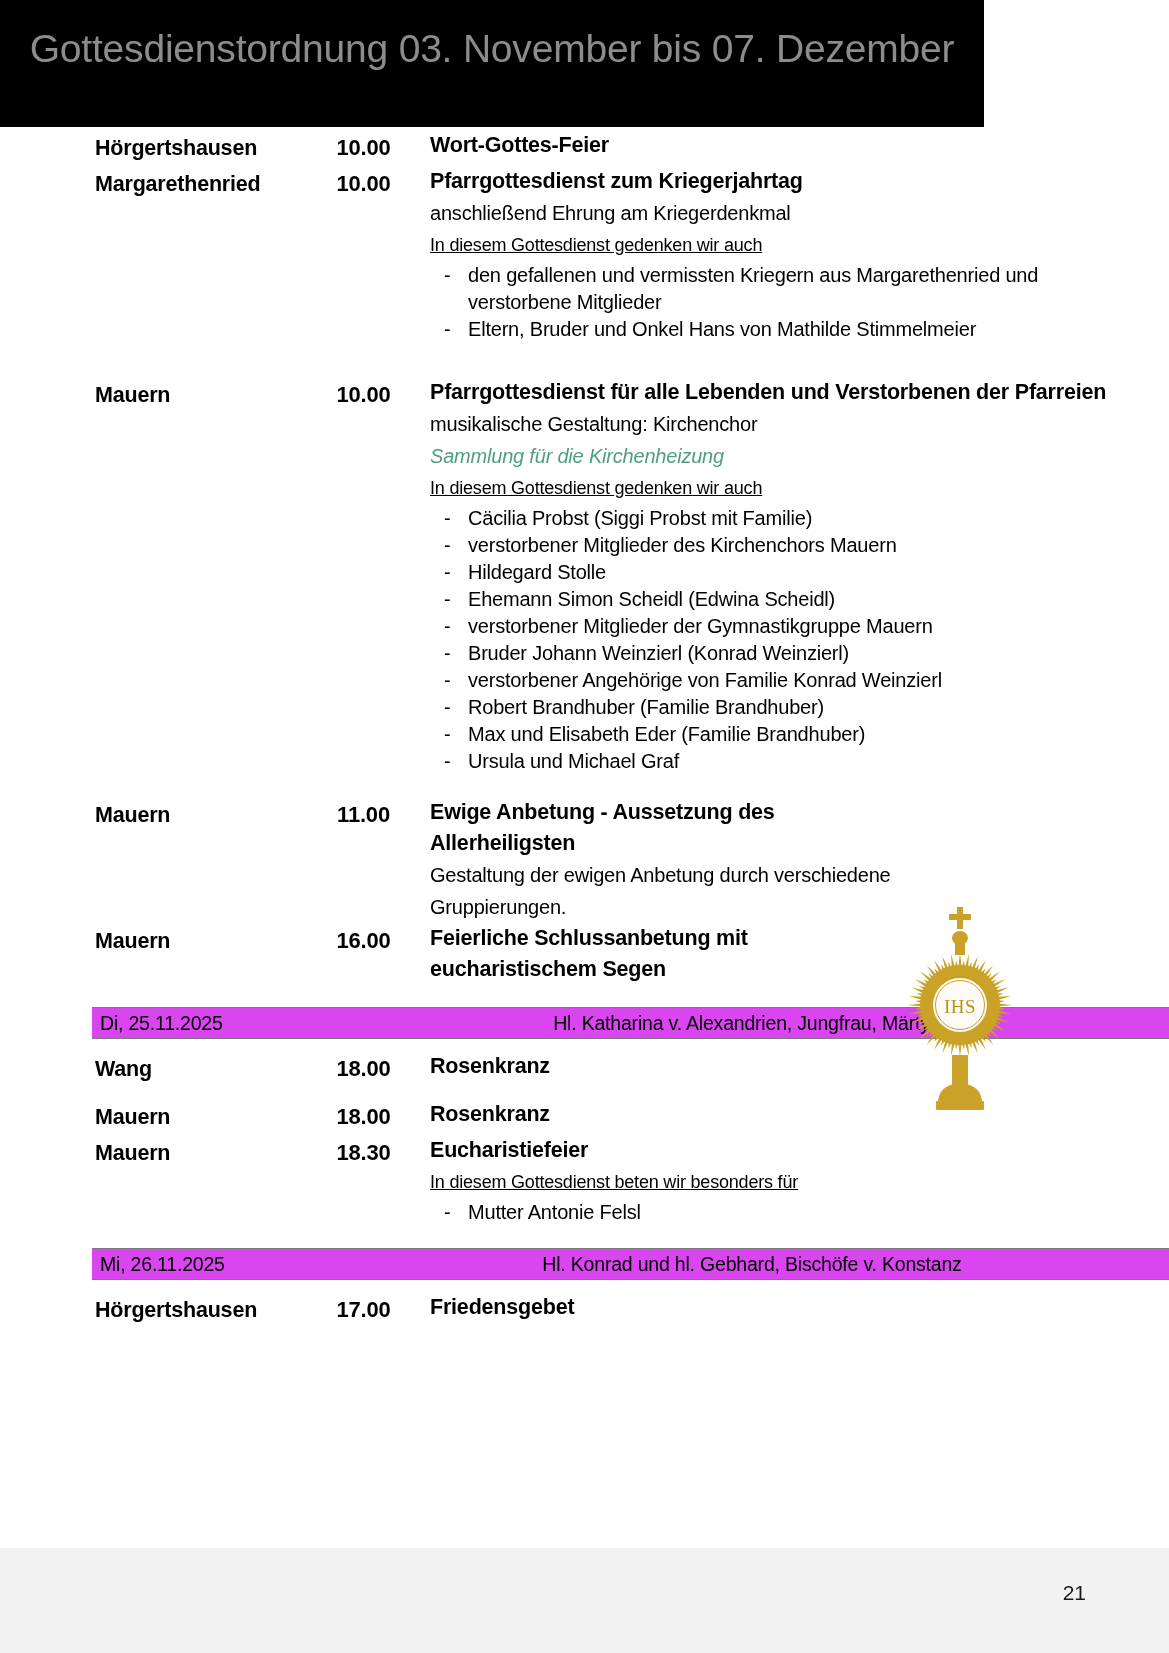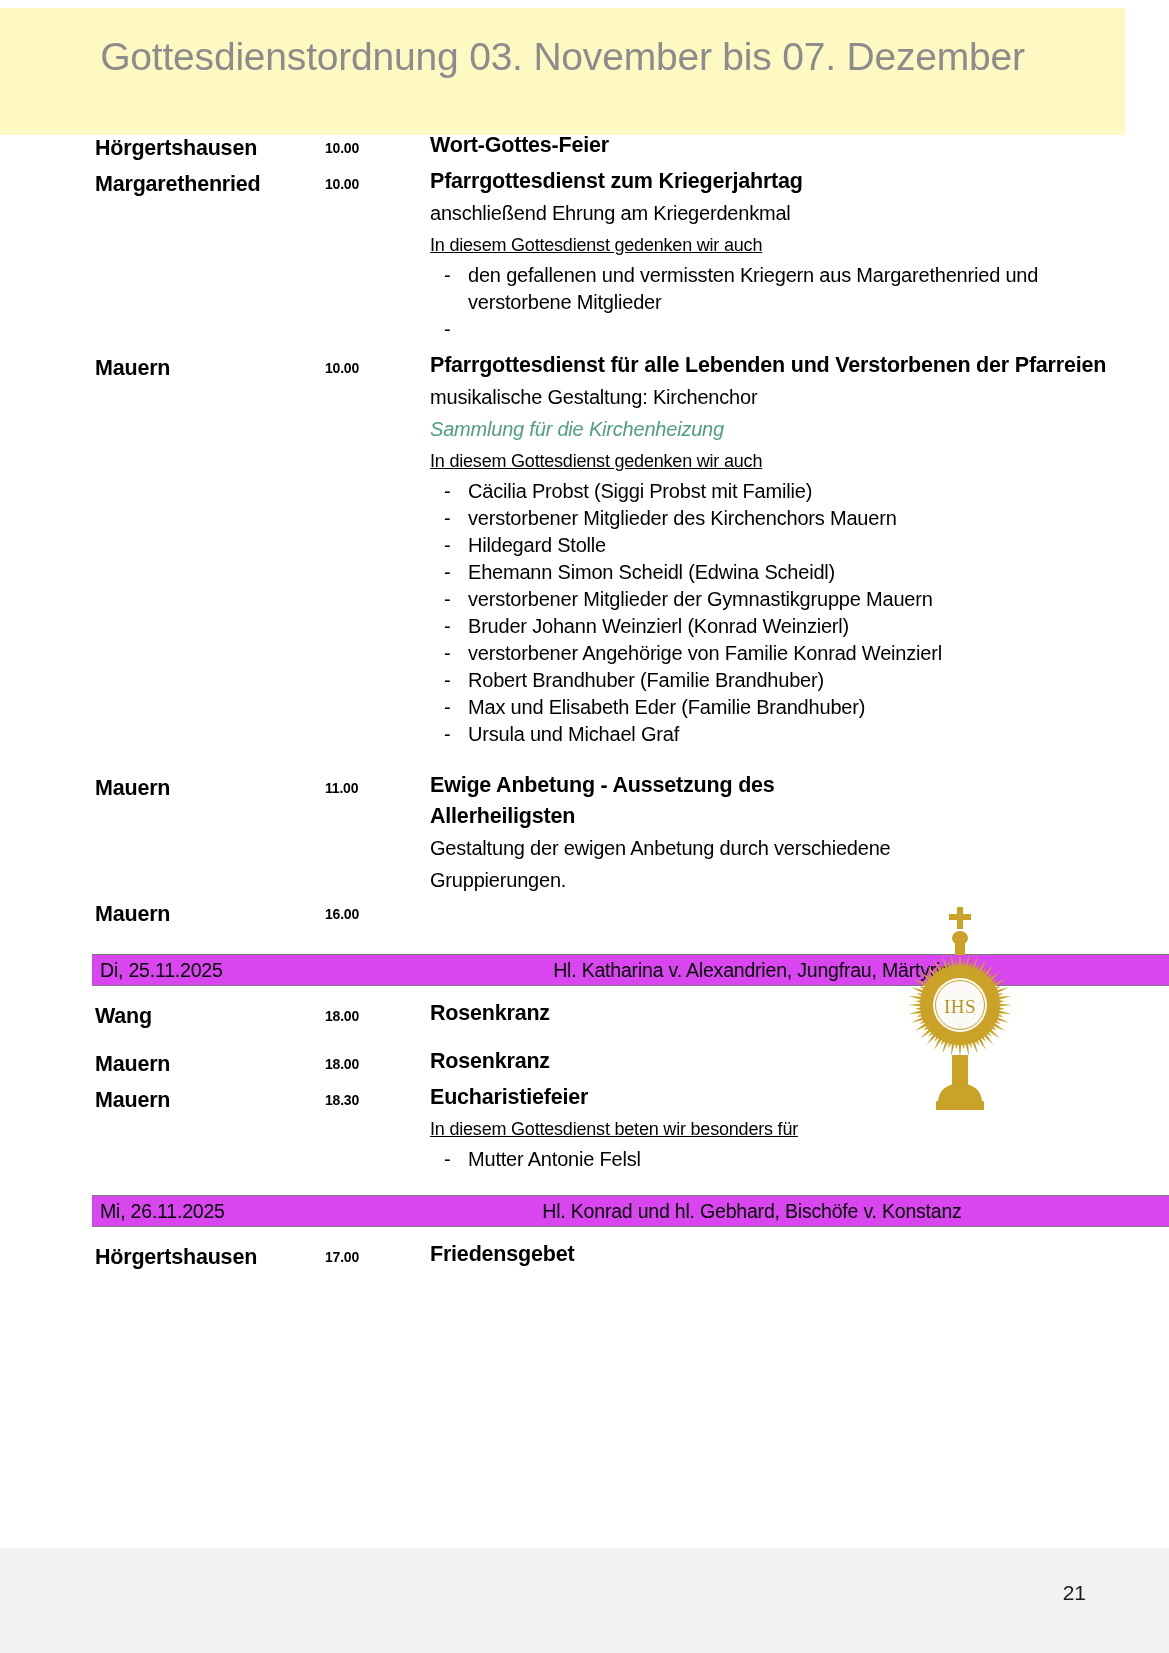--- a/index.html
+++ b/index.html
@@ -12,25 +12,25 @@
     background: #ffffff;
     font-family: "Liberation Sans", sans-serif;
     color: #000000;
     position: relative;
     overflow: hidden;
   }
 
   
   .header-band {
     position: absolute;
-    top: 8px;
+    top: 0;
     left: 0;
-    width: 1125px;
+    width: 984px;
     height: 127px;
-    background: #fef9c3;
+    background: #000000;
   }
   .header-title {
     position: absolute;
     left: 0;
     right: 0;
     top: 27px;
     text-align: center;
     font-size: 39px;
     color: #8c8c8c;
     font-weight: 400;
@@ -78,22 +78,22 @@
     width: 230px;
     flex: 0 0 230px;
     font-size: 21.5px;
     font-weight: bold;
     line-height: 36px;
     letter-spacing: -0.2px;
   }
   .col-time {
     width: 77px;
     flex: 0 0 77px;
-    text-align: left;
-    font-size: 14px;
+    text-align: center;
+    font-size: 22px;
     font-weight: bold;
     line-height: 36px;
     letter-spacing: -0.2px;
   }
   .col-desc {
     flex: 1 1 auto;
     padding-left: 28px;
     min-width: 0;
   }
 
@@ -203,21 +203,21 @@
       <div class="col-place">Margarethenried</div>
       <div class="col-time">10.00</div>
       <div class="col-desc">
         <div class="desc-title">Pfarrgottesdienst zum Kriegerjahrtag</div>
         <div class="desc-sub">anschließend Ehrung am Kriegerdenkmal</div>
         <div>
           <span class="desc-heading-underline">In diesem Gottesdienst gedenken wir auch</span>
         </div>
         <ul class="mem-list">
           <li><span class="dash">-</span><span>den gefallenen und vermissten Kriegern aus Margarethenried und verstorbene Mitglieder</span></li>
-          <li><span class="dash">-</span></li>
+          <li><span class="dash">-</span><span>Eltern, Bruder und Onkel Hans von Mathilde Stimmelmeier</span></li>
         </ul>
       </div>
     </div>
 
     <div class="spacer-lg"></div>
 
     <div class="svc-row">
       <div class="col-place">Mauern</div>
       <div class="col-time">10.00</div>
       <div class="col-desc">
@@ -249,20 +249,23 @@
       <div class="col-time">11.00</div>
       <div class="col-desc" style="max-width:470px">
         <div class="desc-title">Ewige Anbetung - Aussetzung des Allerheiligsten</div>
         <div class="desc-sub">Gestaltung der ewigen Anbetung durch verschiedene Gruppierungen.</div>
       </div>
     </div>
 
     <div class="svc-row">
       <div class="col-place">Mauern</div>
       <div class="col-time">16.00</div>
+      <div class="col-desc" style="max-width:430px">
+        <div class="desc-title">Feierliche Schlussanbetung mit eucharistischem Segen</div>
+      </div>
     </div>
 
     <div class="spacer-md"></div>
 
     <div class="day-bar-wrap">
       <div class="day-bar">
         <div class="day-date">Di, 25.11.2025</div>
         <div class="day-saint">Hl. Katharina v. Alexandrien, Jungfrau, Märtyrin</div>
       </div>
     </div>

